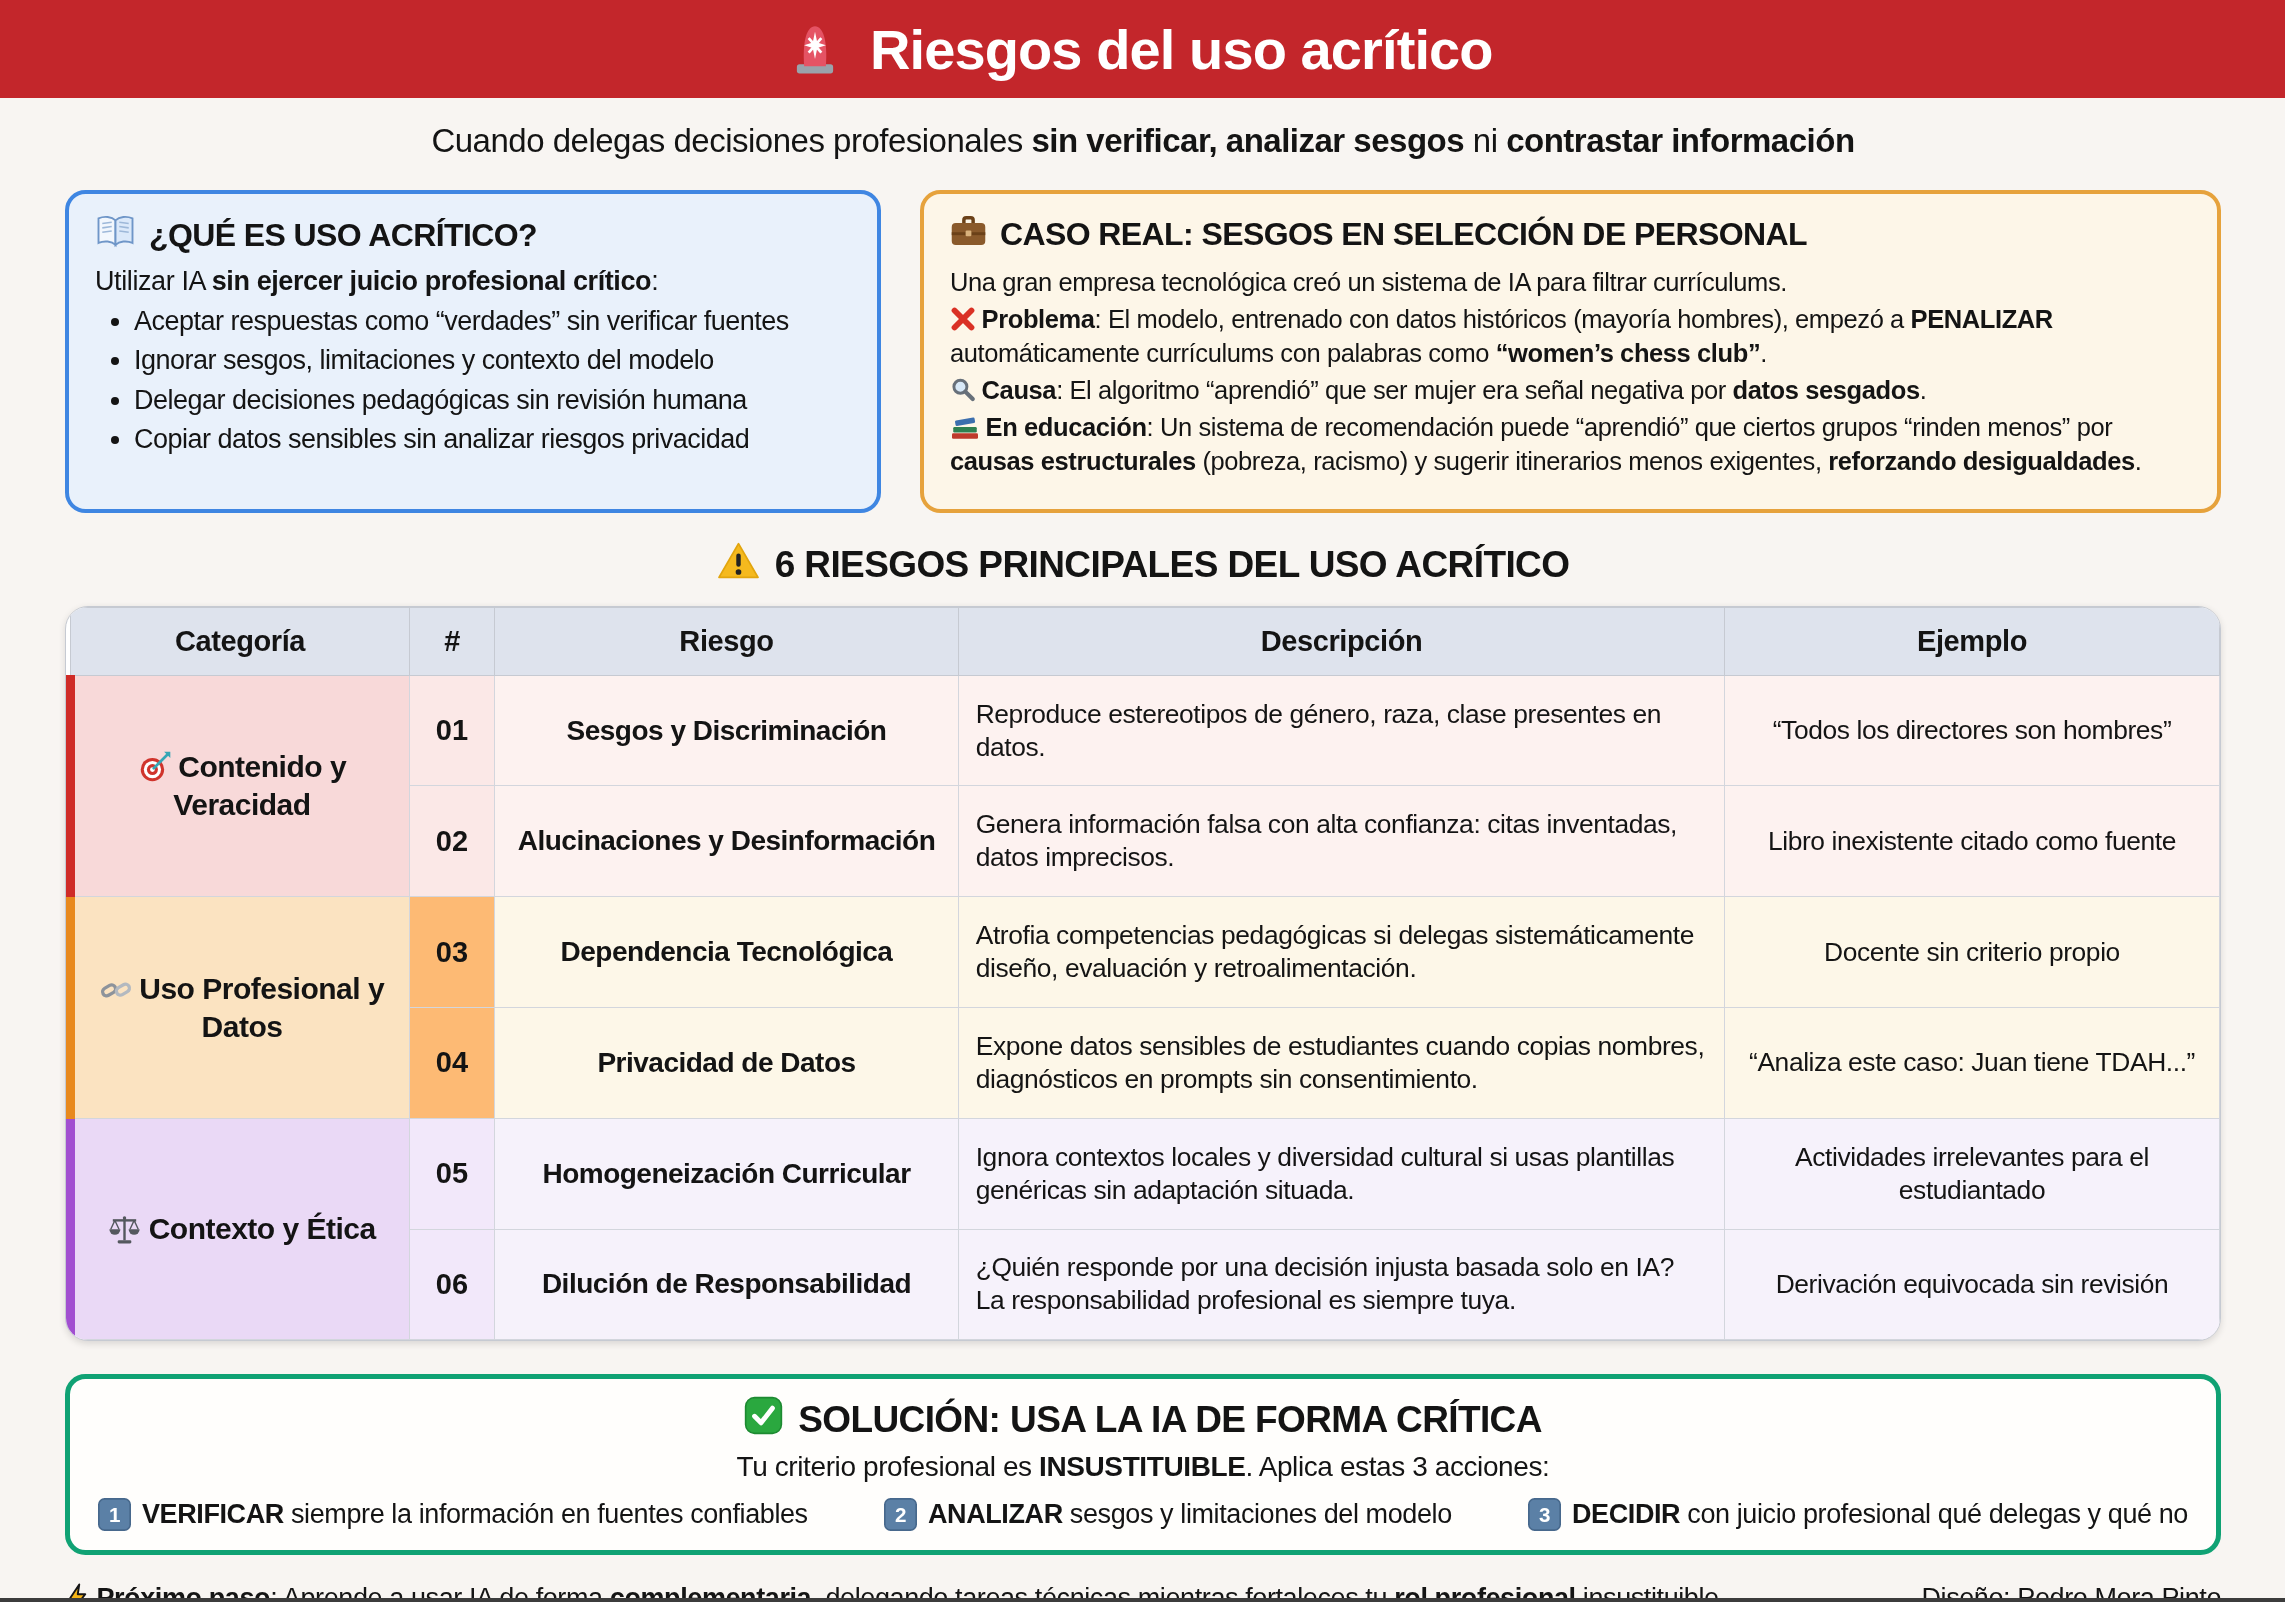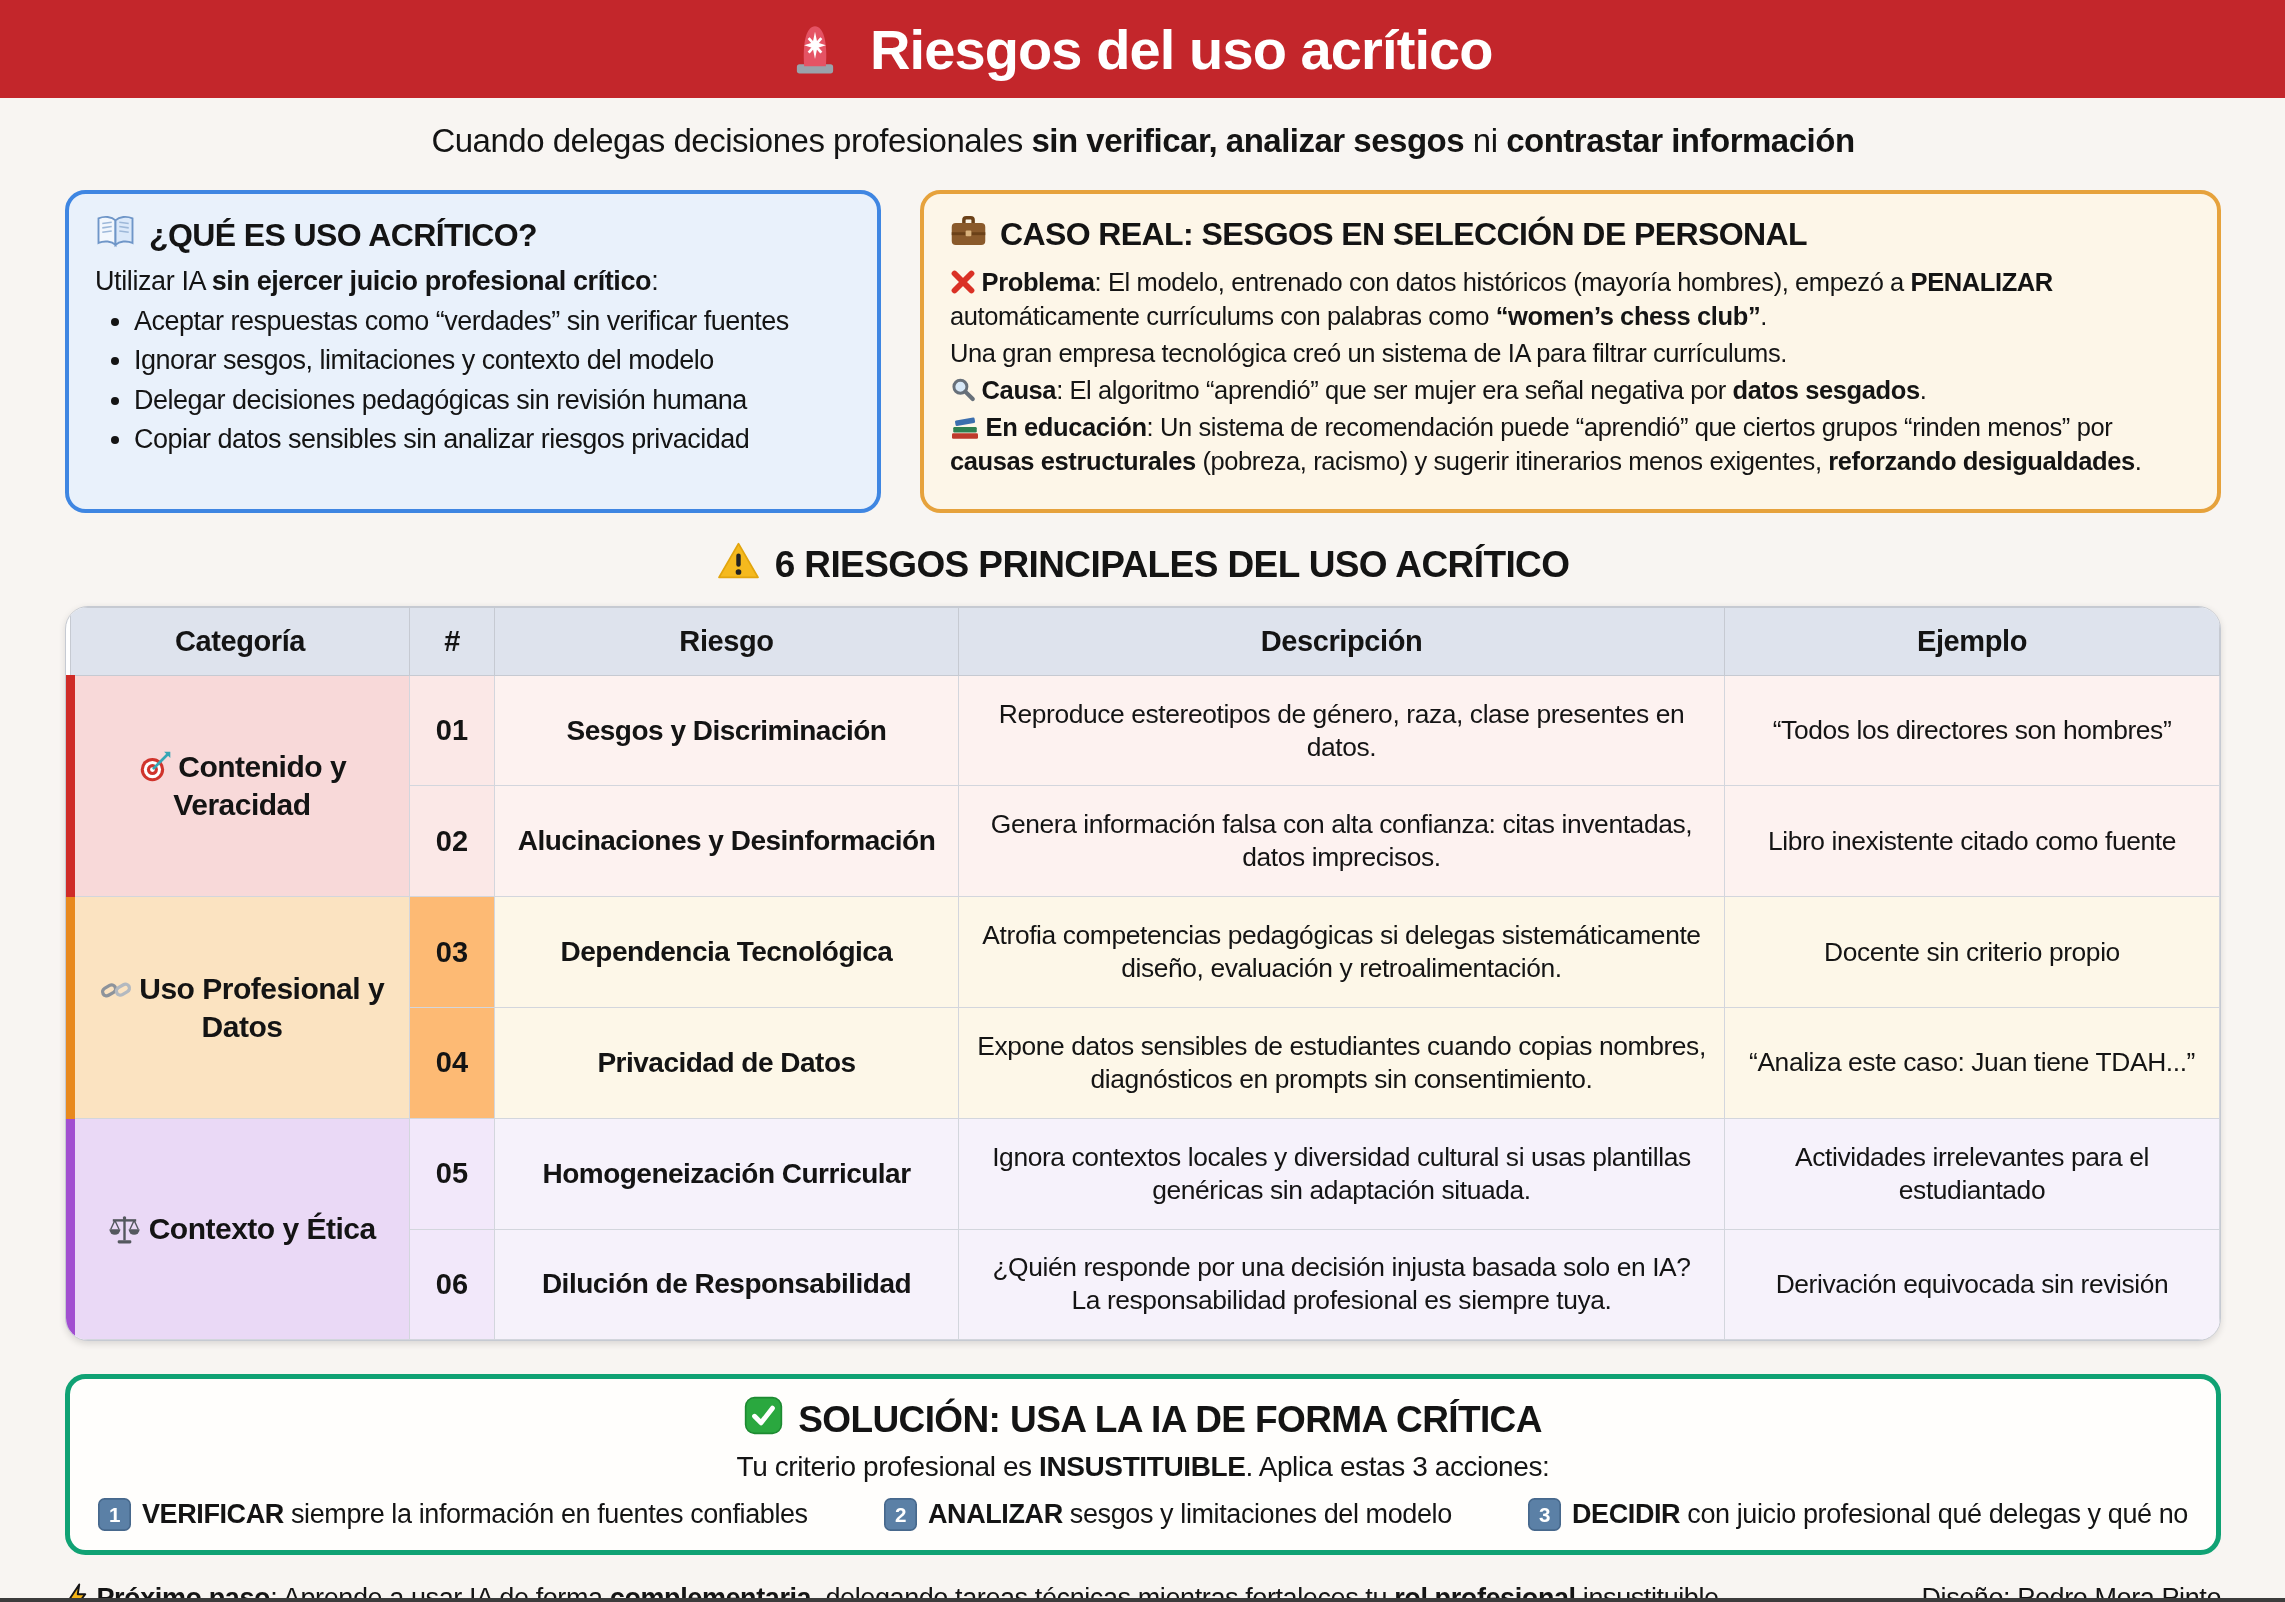--- a/index.html
+++ b/index.html
@@ -27,21 +27,21 @@
   
   .section-title { display:flex; justify-content:center; align-items:center; gap:15px; font-size:37px; font-weight:bold; margin:28px 0 16.7px; letter-spacing:-0.6px; }
   
   .table-wrap { margin:0 65px; border-radius:23px; overflow:hidden; border:1.9px solid #c6cad2; background:#fff; box-shadow:0 2.8px 7.4px rgba(0,0,0,.12); }
   table { width:100%; border-collapse:collapse; table-layout:fixed; }
   col.c-cat { width:339px; } col.c-num { width:85px; } col.c-risk { width:464px; } col.c-desc { width:766px; }
   th { background:#dee3ed; font-size:29px; height:65px; border:1.9px solid #c6cad2; letter-spacing:-0.4px; }
   td { border:1.9px solid #d3d6dd; height:95px; vertical-align:middle; }
   td.num { font-size:29px; font-weight:bold; text-align:center; }
   td.risk { font-size:28px; font-weight:bold; text-align:center; letter-spacing:-0.5px; padding:0 9.3px; }
-  td.desc { font-size:26.4px; padding:7.4px 16.7px; line-height:1.25; letter-spacing:-0.4px;text-align:center; }
+  td.desc { font-size:26.4px; padding:7.4px 16.7px; line-height:1.25; letter-spacing:-0.4px; }
   td.ex { font-size:26.4px; text-align:center; padding:7.4px 15px; line-height:1.25; letter-spacing:-0.4px; }
   td.cat { font-size:30px; font-weight:bold; text-align:center; letter-spacing:-0.5px; padding:16px 11px; line-height:1.25; }
   td.cat .ic svg { vertical-align:-6.5px; margin-right:7.4px; }
   tr.g1 td.cat { background:#f8d9d9; border-left:9.3px solid #cf2b27; }
   tr.g1 td.num { background:#fbe8e7; }
   tr.g1 td.risk, tr.g1 td.desc, tr.g1 td.ex { background:#fdf2f0; }
   tr.g2 td.cat { background:#fbe3c1; border-left:9.3px solid #e8891d; }
   tr.g2 td.num { background:#fdba74; }
   tr.g2 td.risk, tr.g2 td.desc, tr.g2 td.ex { background:#fdf7e8; }
   tr.g3 td.cat { background:#ead9f6; border-left:9.3px solid #a14fd0; }
@@ -106,26 +106,26 @@
         <span>
           <svg width="37" height="33" viewBox="0 0 64 56">
             <rect x="3" y="15" width="58" height="38" rx="7" fill="#8a5a2b"></rect>
             <path d="M24 15 v-5 a4 4 0 0 1 4-4 h8 a4 4 0 0 1 4 4 v5" fill="none" stroke="#6b4118" stroke-width="6"></path>
             <rect x="3" y="31" width="58" height="5" fill="#6b4118"></rect>
             <rect x="27" y="28" width="10" height="10" rx="2" fill="#d9b27c"></rect>
           </svg>
         </span>
         <span>CASO REAL: SESGOS EN SELECCIÓN DE PERSONAL</span>
       </h2>
+      <p class="case-line">Una gran empresa tecnológica creó un sistema de IA para filtrar currículums.</p>
       <p class="case-line">
         <span class="ic"><svg width="26" height="26" viewBox="0 0 40 40">
               <path d="M7 7 L33 33 M33 7 L7 33" stroke="#da3125" stroke-width="9" stroke-linecap="round"></path>
             </svg></span><b>Problema</b><span>: El modelo, entrenado con datos históricos (mayoría hombres), empezó a </span><b>PENALIZAR</b><span> automáticamente currículums con palabras como </span><b>“women’s chess club”</b><span>.</span>
       </p>
-      <p class="case-line">Una gran empresa tecnológica creó un sistema de IA para filtrar currículums.</p>
       <p class="case-line">
         <span class="ic"><svg width="26" height="26" viewBox="0 0 40 40">
               <circle cx="16" cy="15" r="10" fill="#d8e9f8" stroke="#67707a" stroke-width="4.5"></circle>
               <path d="M23.5 22.5 L35 34" stroke="#67707a" stroke-width="6.5" stroke-linecap="round"></path>
             </svg></span><b>Causa</b><span>: El algoritmo “aprendió” que ser mujer era señal negativa por </span><b>datos sesgados</b><span>.</span>
       </p>
       <p class="case-line">
         <span class="ic"><svg width="30" height="26" viewBox="0 0 48 42">
               <rect x="3" y="31" width="42" height="9" rx="2" fill="#bf3a2b"></rect>
               <rect x="5" y="21" width="38" height="9" rx="2" fill="#2f8050"></rect>

